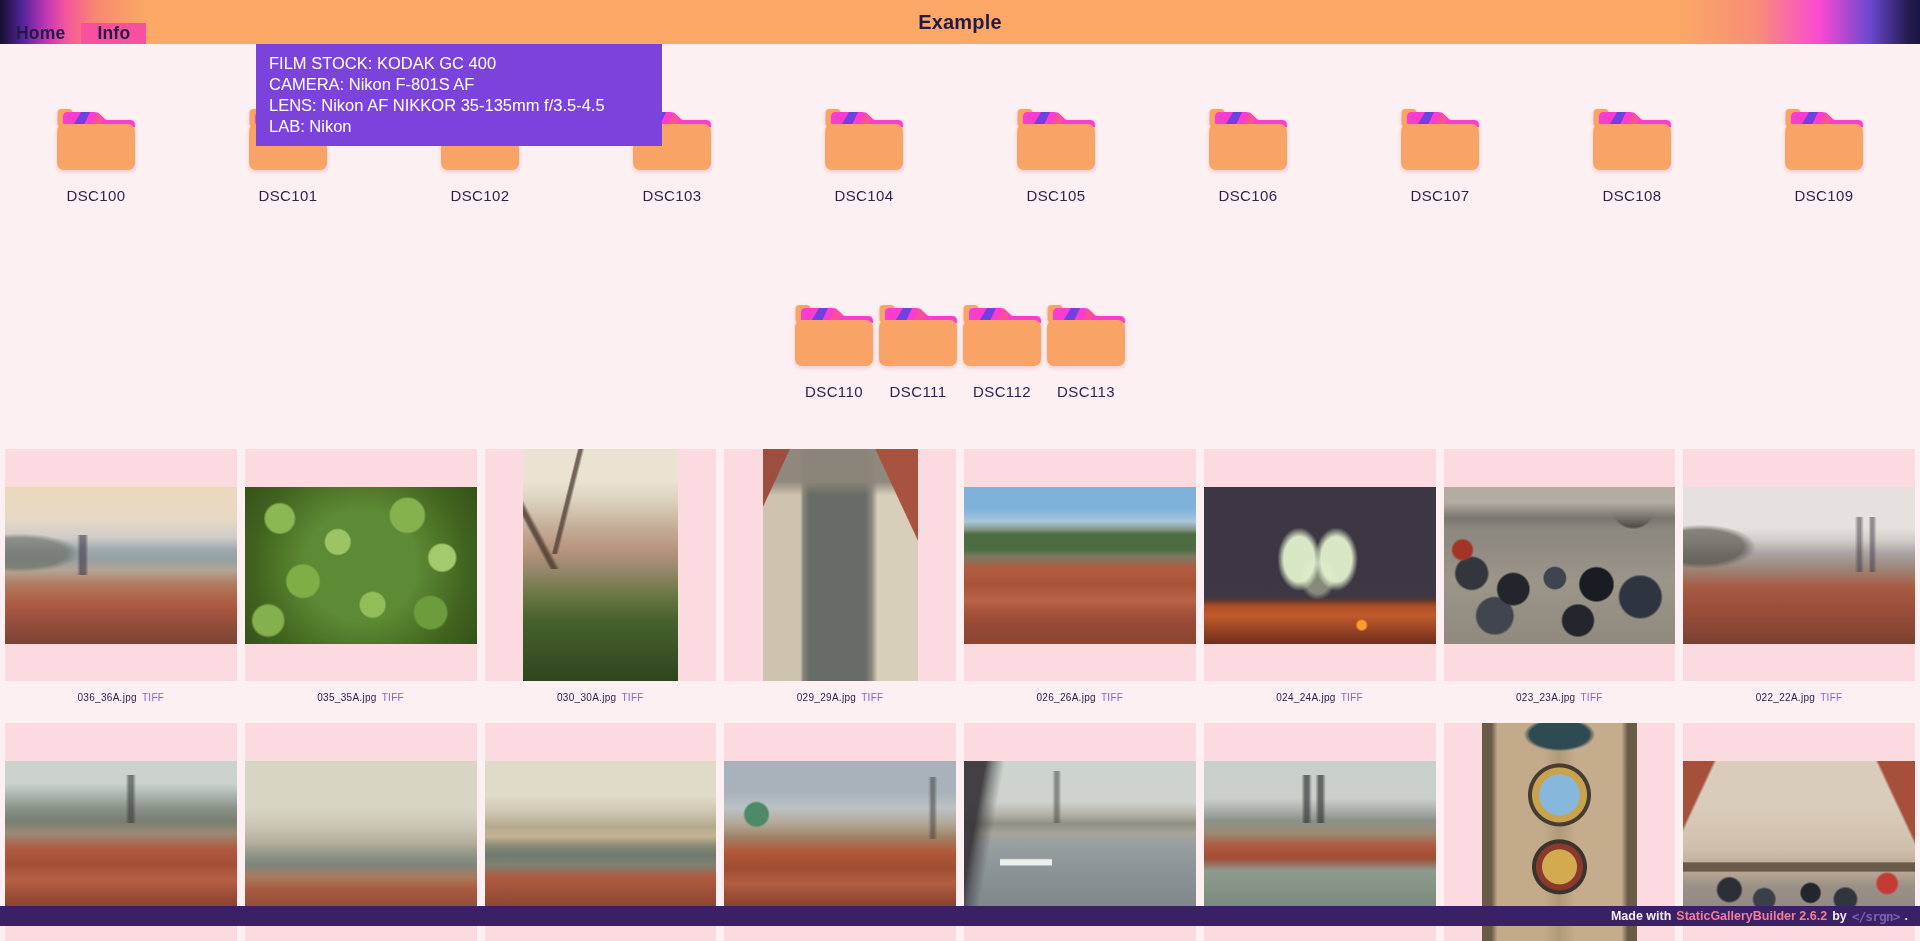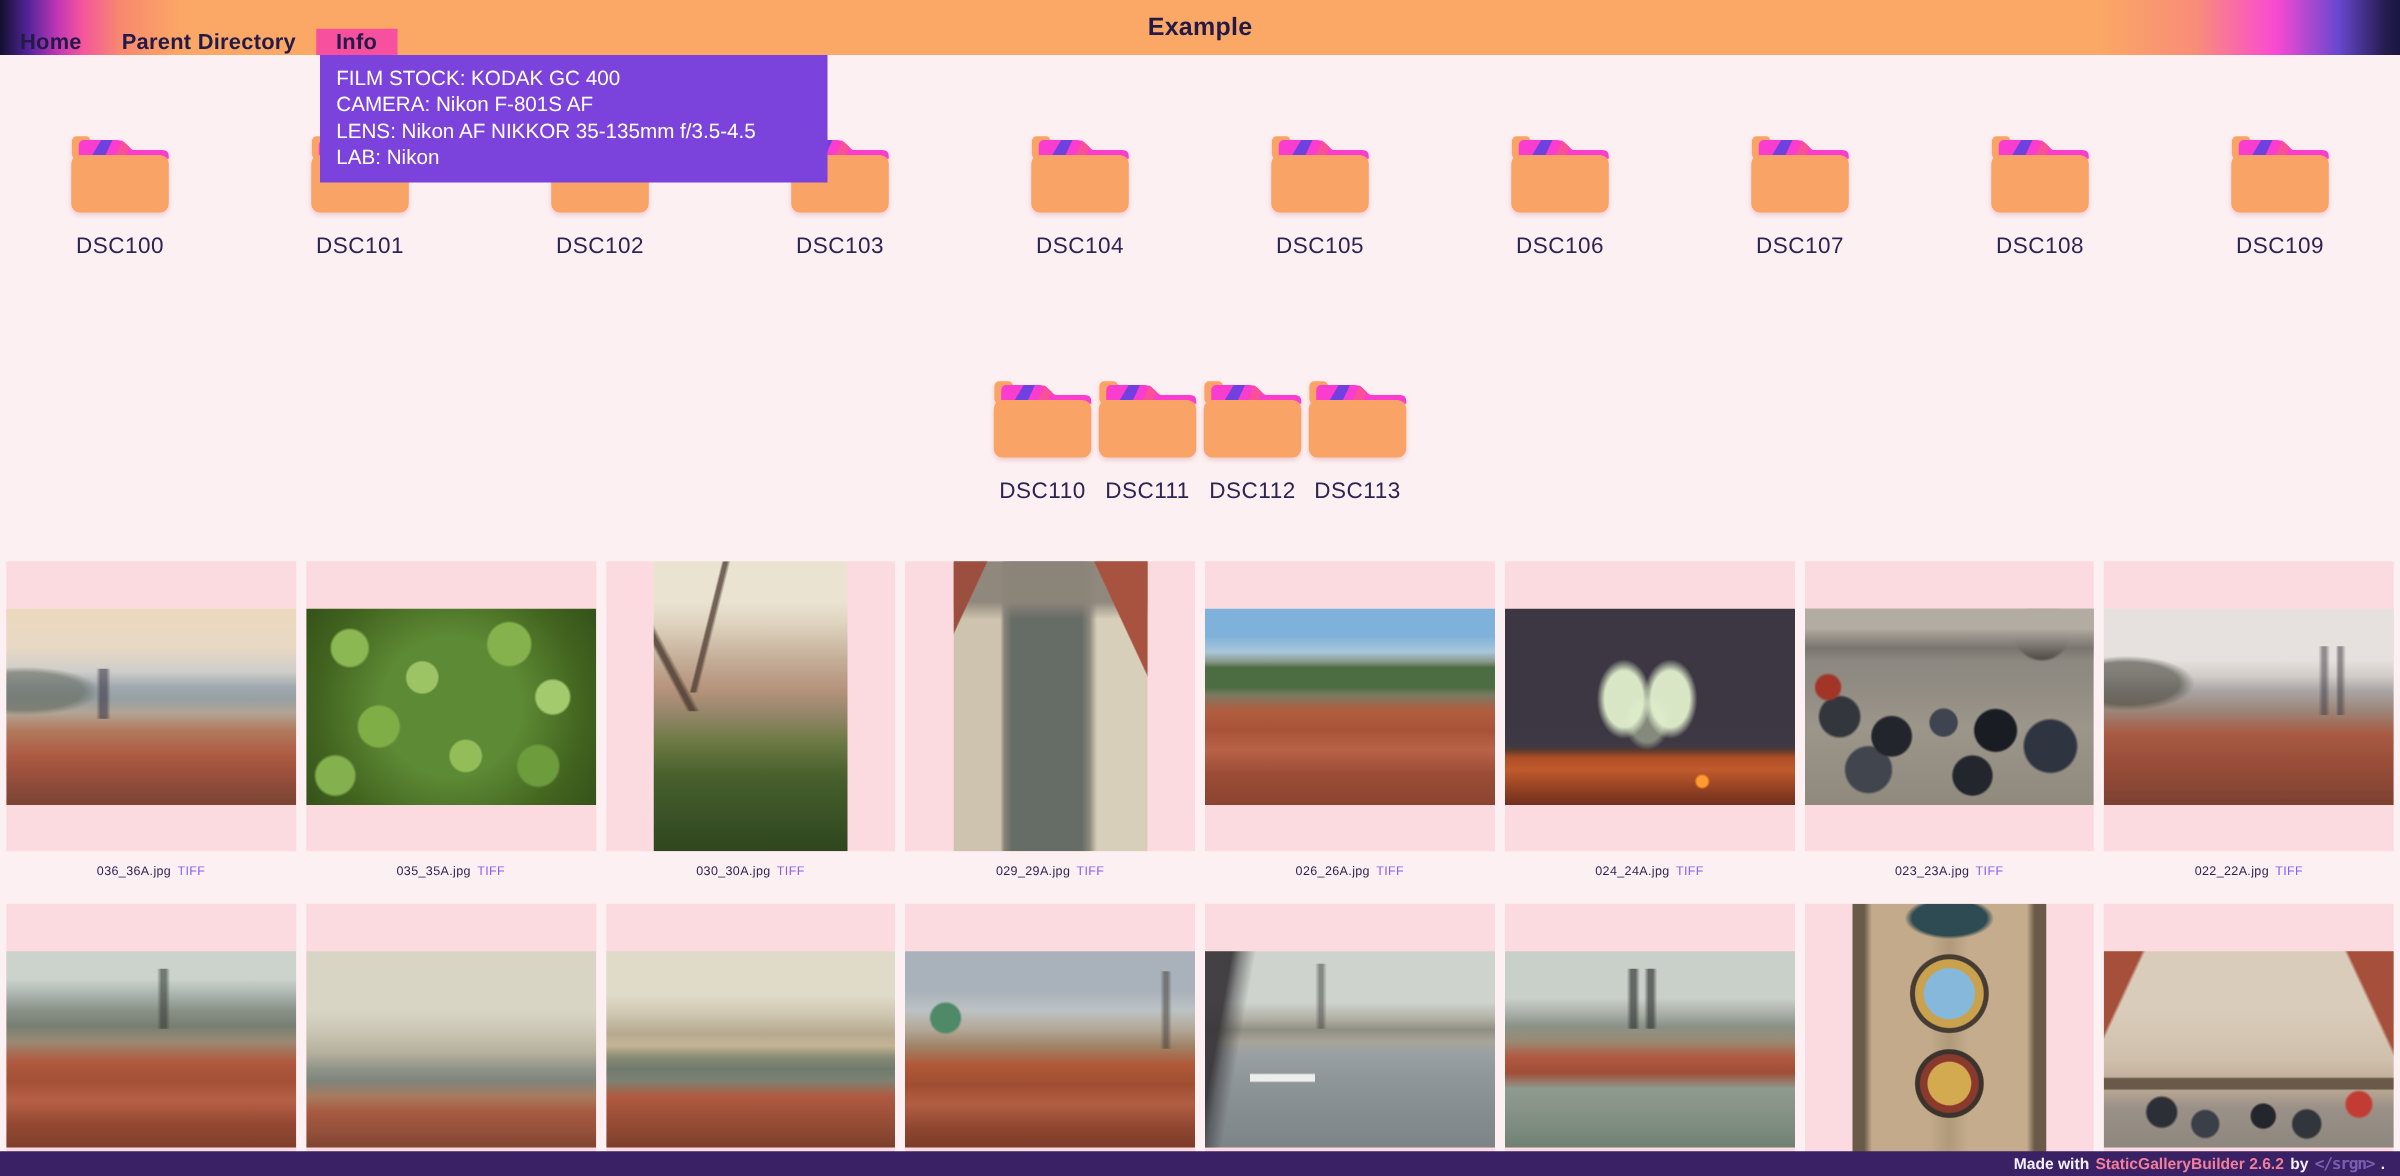--- a/index.html
+++ b/index.html
@@ -52,21 +52,21 @@
     justify-items:center;
   }
   .folders-row2 {
     margin-top:97px;
     display:flex; justify-content:center; 
   }
   .fitem { text-align:center; cursor:pointer; width:84px; }
   .ficon { width:80px; height:66px; display:block; margin:0 auto;
            filter:drop-shadow(0 2px 2px rgba(205,130,130,.35)); }
   .flabel {
-    margin-top:17px; font-size:18px; line-height:16px;
+    margin-top:17px; font-size:15px; line-height:16px;
     color:#2e2452; font-weight:500; letter-spacing:.4px;
   }
 
   
   .gallery {
     margin-top:49px;
     display:grid; grid-template-columns:repeat(8,1fr);
     column-gap:8px; row-gap:16px;
     padding:0 5px;
   }
@@ -81,21 +81,21 @@
   .photo.portrait  { width:155px; height:232px; }
   .glabel {
     margin-top:7px; height:19px; text-align:center;
     font-size:10px; line-height:19px;
     color:#2e2452; font-weight:500; letter-spacing:.3px;
   }
   .tiff { color:#8a5cf4; text-decoration:none; margin-left:5px; cursor:pointer; }
 
   
   .footer {
-    position:absolute; left:0; bottom:0; width:100%; height:20px;
+    position:absolute; left:0; bottom:15px; width:100%; height:20px;
     background:#3a2166;
     display:flex; align-items:center; justify-content:flex-end;
     padding-right:12px; gap:5px;
     font-size:12.5px; font-weight:bold; color:#f3eef8;
     z-index:40;
   }
   .builder-link { color:#f27e9a; text-decoration:none; cursor:pointer; }
   .srgn-logo {
     font-family:"DejaVu Sans Mono", monospace;
     color:#7a5fb0; font-size:13px; text-decoration:none; cursor:pointer;
@@ -211,21 +211,20 @@
       <path d="M7,22 L7,11.5 Q7,7 11.5,7 L38,7 Q41.5,7 43.8,9.2 L48.3,13.5 Q49.8,15 52,15 L74,15 Q79,15 79,20 L79,22 Z" fill="#fa3dce"></path>
       <polygon points="25,7 34,7 27,22 16,22" fill="#7040e0"></polygon>
       <polygon points="41.5,7.2 47.5,12.8 44,22 35,22" fill="#fa4f9b"></polygon>
       <rect x="1" y="19" width="78" height="46" rx="7" fill="#faa366"></rect>
     </symbol>
   </defs>
 </svg>
 
 <div class="nav">
   <a class="nav-item">Home</a>
-  <a class="nav-item">Parent Directory</a>
   <a class="nav-item active">Info</a>
   <div class="nav-title">Example</div>
 </div>
 
 <div class="tooltip">
   <div>FILM STOCK: KODAK GC 400</div>
   <div>CAMERA: Nikon F-801S AF</div>
   <div>LENS: Nikon AF NIKKOR 35-135mm f/3.5-4.5</div>
   <div>LAB: Nikon</div>
 </div>

